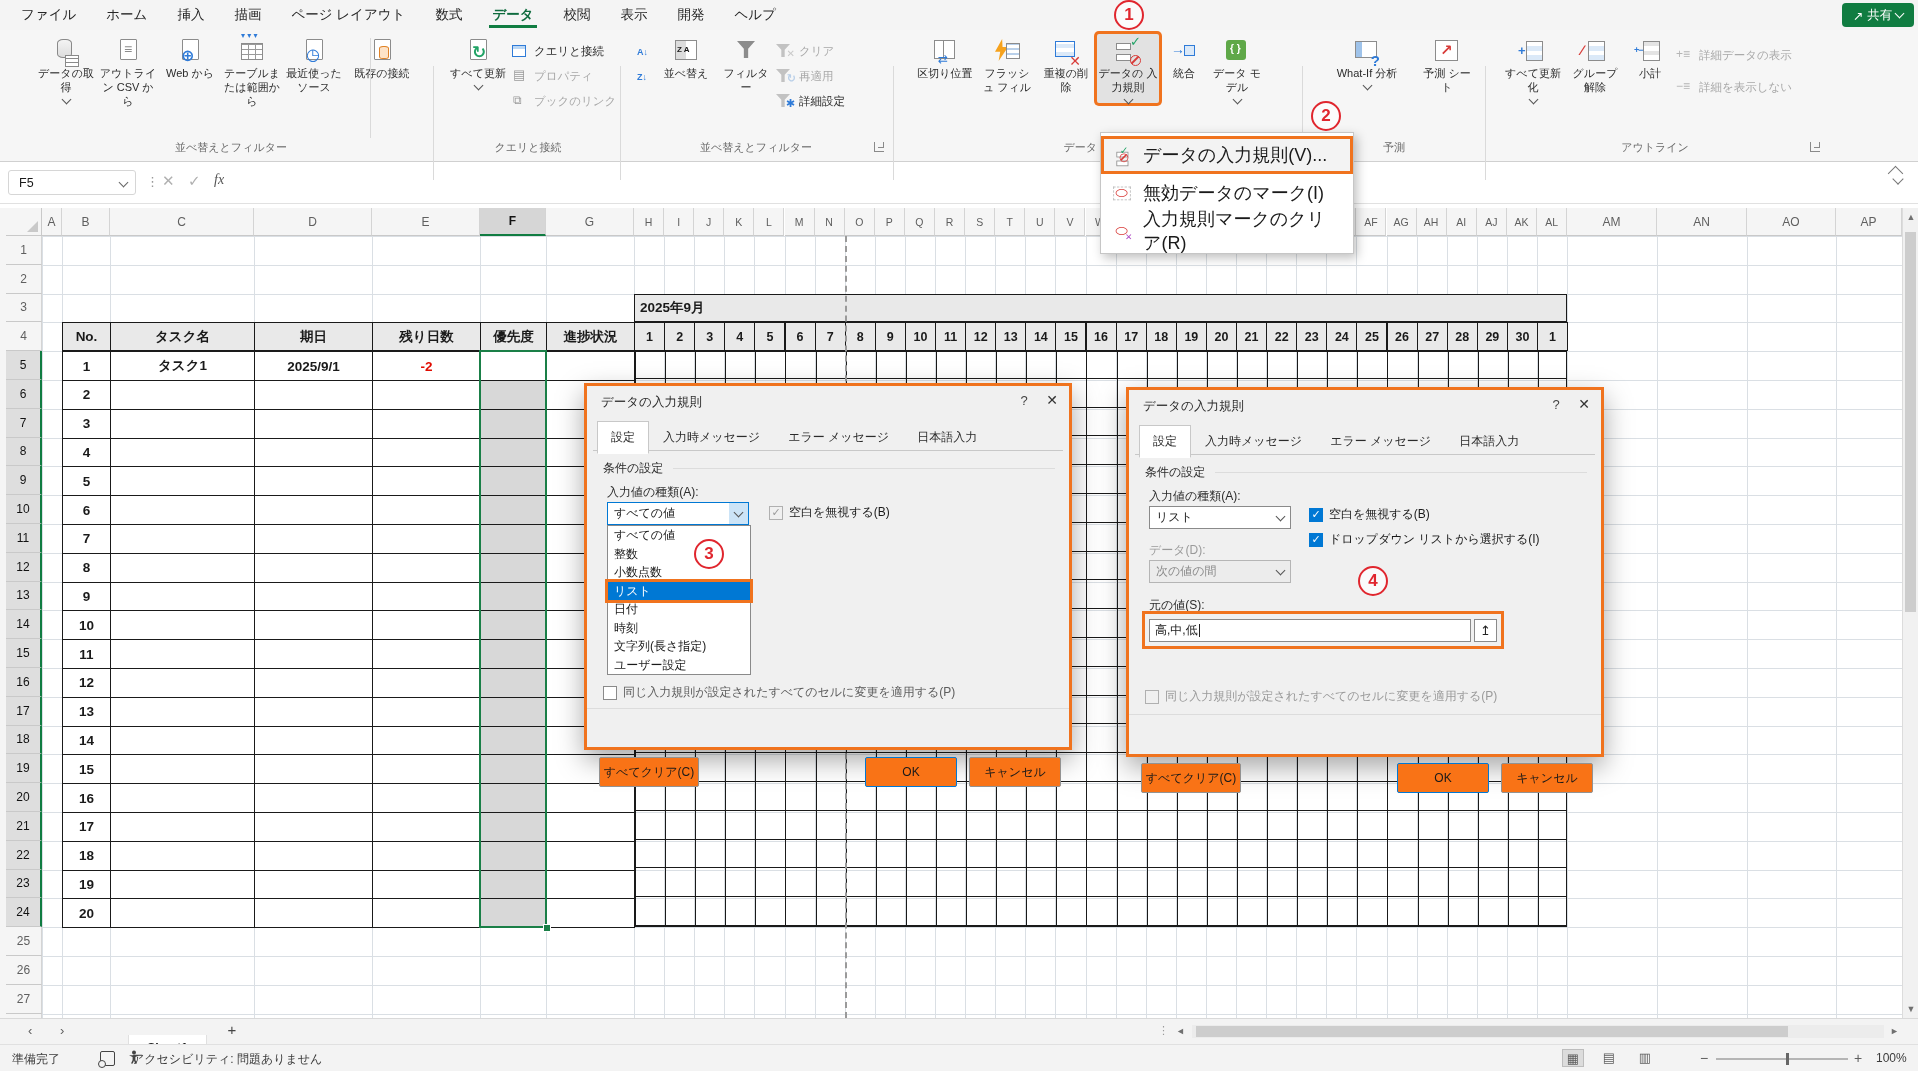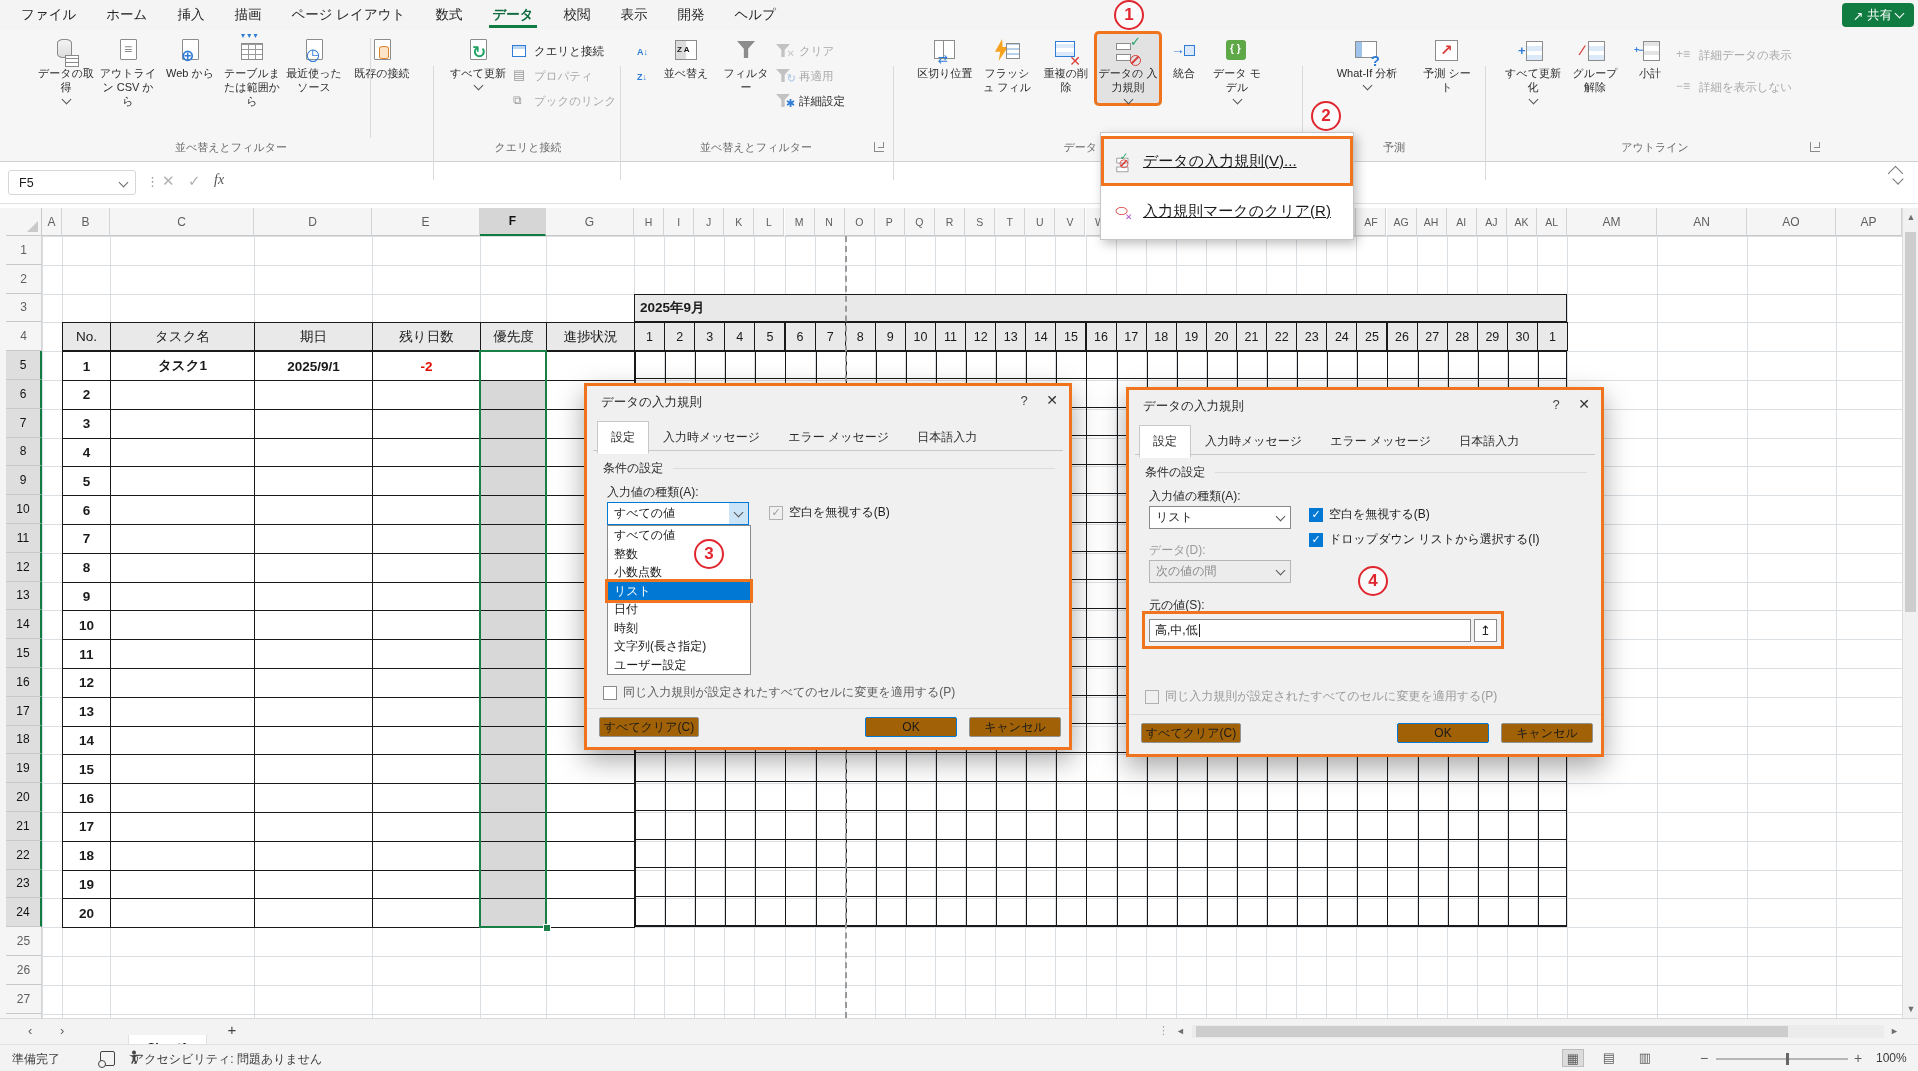--- a/index.html
+++ b/index.html
@@ -97,37 +97,37 @@
   
   #gridclip{position:absolute;left:0;top:0;width:1902px;height:1018px;overflow:hidden;z-index:1;}
   .colhdr,.rowhdr{position:absolute;background:#f5f5f5;color:#5f5f5f;display:flex;align-items:center;justify-content:center;border-right:1px solid #d4d4d4;border-bottom:1px solid #c9c9c9;box-sizing:border-box;font-size:12px;}
   .colhdr.sel{background:#d6d6d6;border-bottom:2.5px solid #107c41;color:#121212;font-weight:bold;}
   .rowhdr.sel{background:#dedede;border-right:2.5px solid #107c41;color:#121212;}
   #corner{position:absolute;left:6px;top:208px;width:36px;height:28px;background:#f5f5f5;border-right:1px solid #c9c9c9;border-bottom:1px solid #c9c9c9;box-sizing:border-box;}
   #corner::after{content:"";position:absolute;right:3px;bottom:3px;border-left:11px solid transparent;border-bottom:11px solid #c9c9c9;}
   #lgutter{position:absolute;left:0;top:208px;width:6px;height:810px;background:#f5f5f5;}
   .gl{position:absolute;background:#dadfe4;}
   .tmonth{position:absolute;background:#e9e9e9;border:1.4px solid #1a1a1a;box-sizing:border-box;font-size:13.5px;font-weight:bold;display:flex;align-items:center;padding-left:5px;z-index:2;}
-  .thead,.tdate{position:absolute;background:#e9e9e9;border:1.2px solid #1a1a1a;box-sizing:border-box;font-size:13.5px;font-weight:normal;display:flex;align-items:center;justify-content:center;z-index:2;}
+  .thead,.tdate{position:absolute;background:#e9e9e9;border:1.2px solid #1a1a1a;box-sizing:border-box;font-size:13.5px;font-weight:bold;display:flex;align-items:center;justify-content:center;z-index:2;}
   .tcell{position:absolute;border:1px solid #1a1a1a;box-sizing:border-box;font-size:13.5px;font-weight:bold;display:flex;align-items:center;justify-content:center;z-index:2;background:transparent;}
   .tcell.neg{color:#e00b00;}
   #gantt{position:absolute;border:1.2px solid #1a1a1a;box-sizing:border-box;background-image:repeating-linear-gradient(90deg,#1a1a1a 0 1px,transparent 1px 30.1px),repeating-linear-gradient(0deg,#1a1a1a 0 1px,transparent 1px 28.8px);z-index:2;}
   #selbg{position:absolute;background:#d8d8d8;z-index:1;}
   #selborder{position:absolute;border:2px solid #1a7f47;box-sizing:border-box;z-index:5;}
   #fillhandle{position:absolute;width:6px;height:6px;background:#1a7f47;border:1px solid #fff;z-index:6;}
   #pagebreak{position:absolute;border-left:2px dashed #9a9a9a;z-index:4;}
 
   
   #vscroll{position:absolute;left:1902px;top:208px;width:16px;height:810px;background:#f1f1f1;border-left:1px solid #dcdcdc;box-sizing:border-box;z-index:8;}
   #vscroll .arr{position:absolute;left:0;width:16px;text-align:center;color:#707070;font-size:9px;}
   #vthumb{position:absolute;left:2px;top:24px;width:11px;height:380px;background:#cdcdcd;}
 
   
   #valmenu{position:absolute;left:1100px;top:132px;width:252px;background:#fff;border:1px solid #c6c6c6;box-shadow:3px 4px 10px rgba(0,0,0,.25);z-index:50;padding:3px 0;}
-  .vmi{height:50px;display:flex;align-items:center;gap:10px;padding:0 10px;font-size:15px;color:#1a1a1a;position:relative;text-decoration:underline;}
+  .vmi{height:38px;display:flex;align-items:center;gap:10px;padding:0 10px;font-size:18px;color:#1a1a1a;position:relative;}
   .vmi.hl{box-shadow:inset 0 0 0 3px #f0731e;background:#f3f3f3;}
   .mic{width:22px;height:20px;position:relative;flex:none;transform:scale(.8);transform-origin:center;}
   .mic::before,.mic::after{position:absolute;}
   .circle-invalid-icon::before{content:"";left:3px;top:5px;width:13px;height:8px;border:1.8px solid #d83b38;border-radius:50%;}
   .circle-invalid-icon::after{content:"";left:0;top:2px;width:20px;height:15px;border:1px dashed #b5b5b5;}
   .clear-circles-icon::before{content:"";left:3px;top:5px;width:13px;height:8px;border:1.8px solid #d83b38;border-radius:50%;}
   .clear-circles-icon::after{content:"✕";color:#b04bc4;right:-2px;bottom:-4px;font-size:11px;font-weight:bold;}
 
   
   .dlg{position:absolute;background:#f0f0f0;border:3px solid #f0731e;box-shadow:0 10px 26px rgba(0,0,0,.35);z-index:60;font-size:12.5px;color:#1a1a1a;box-sizing:border-box;}
@@ -149,21 +149,21 @@
   .combo.focus .arr{background:#cce4f7;}
   .combo.off{background:#ececec;color:#8a8a8a;border-color:#b5b5b5;}
   .ddlist{position:absolute;background:#fff;border:1px solid #8a8a8a;z-index:3;}
   .ddi{height:18.5px;line-height:18.5px;padding-left:6px;font-size:12px;position:relative;}
   .ddi.sel{background:#0078d4;color:#fff;box-shadow:0 0 0 3px #f0731e;z-index:4;}
   .cb{position:absolute;display:flex;gap:6px;align-items:center;font-size:12px;color:#1a1a1a;}
   .cbbox{width:14px;height:14px;border:1px solid #8a8a8a;background:#fff;box-sizing:border-box;display:flex;align-items:center;justify-content:center;font-size:11px;color:#fff;flex:none;}
   .cb.checked .cbbox{background:#0078d4;border-color:#0078d4;}
   .cb.graychk .cbbox{background:#f0f0f0;border-color:#b0b0b0;color:#9a9a9a;}
   .cb.dim{color:#9a9a9a;}
-  .dbtn{position:absolute;height:20px;background:#a16207;border:1px solid #929292;border-radius:2px;font-size:12px;display:flex;align-items:center;justify-content:center;color:#1a1a1a;box-sizing:border-box;}
+  .dbtn{position:absolute;height:30px;background:#f97316;border:1px solid #929292;border-radius:2px;font-size:12px;display:flex;align-items:center;justify-content:center;color:#1a1a1a;box-sizing:border-box;margin-top:40px;}
   .dbtn.primary{border:1.5px solid #0078d4;}
   .dhr{position:absolute;left:0;right:0;border-top:1px solid #dcdcdc;}
   .srcwrap{position:absolute;border:3px solid #f0731e;display:flex;align-items:center;gap:3px;padding:3px 4px;box-sizing:border-box;}
   .txtin{background:#fff;border:1px solid #8a8a8a;height:23px;display:flex;align-items:center;padding:0 5px;font-size:12px;box-sizing:border-box;flex:1;}
   .caretbar{width:1.4px;height:13px;background:#222;margin-left:1px;}
   .rangebtn{width:23px;height:23px;border:1px solid #8a8a8a;background:#fff;display:flex;align-items:center;justify-content:center;font-size:13px;color:#222;box-sizing:border-box;flex:none;}
 
   
   .anno{position:absolute;width:30px;height:30px;border:2.5px solid #e0262e;border-radius:50%;background:rgba(255,255,255,.65);color:#e0262e;font-weight:bold;font-size:17px;display:flex;align-items:center;justify-content:center;z-index:80;box-sizing:border-box;}
 
@@ -726,20 +726,24 @@
   </div>
 
   <div id="valmenu">
     <div class="vmi hl">
         <span class="mic data-validation-icon">
           <i class="dv-no"></i>
         </span>
         <span>データの入力規則(V)...</span>
       </div>
     <div class="vmi">
+        <span class="mic circle-invalid-icon"></span>
+        <span>無効データのマーク(I)</span>
+      </div>
+    <div class="vmi">
         <span class="mic clear-circles-icon"></span>
         <span>入力規則マークのクリア(R)</span>
       </div>
   </div>
 
   <div class="dlg" id="dlgL" style="left:584px;top:383px;width:488px;height:367px;">
     <div class="dtitle">データの入力規則</div>
     <div class="dhelp" style="right:34px;">?</div>
     <div class="dclose" style="right:4px;">✕</div>
     <div class="tabs">

